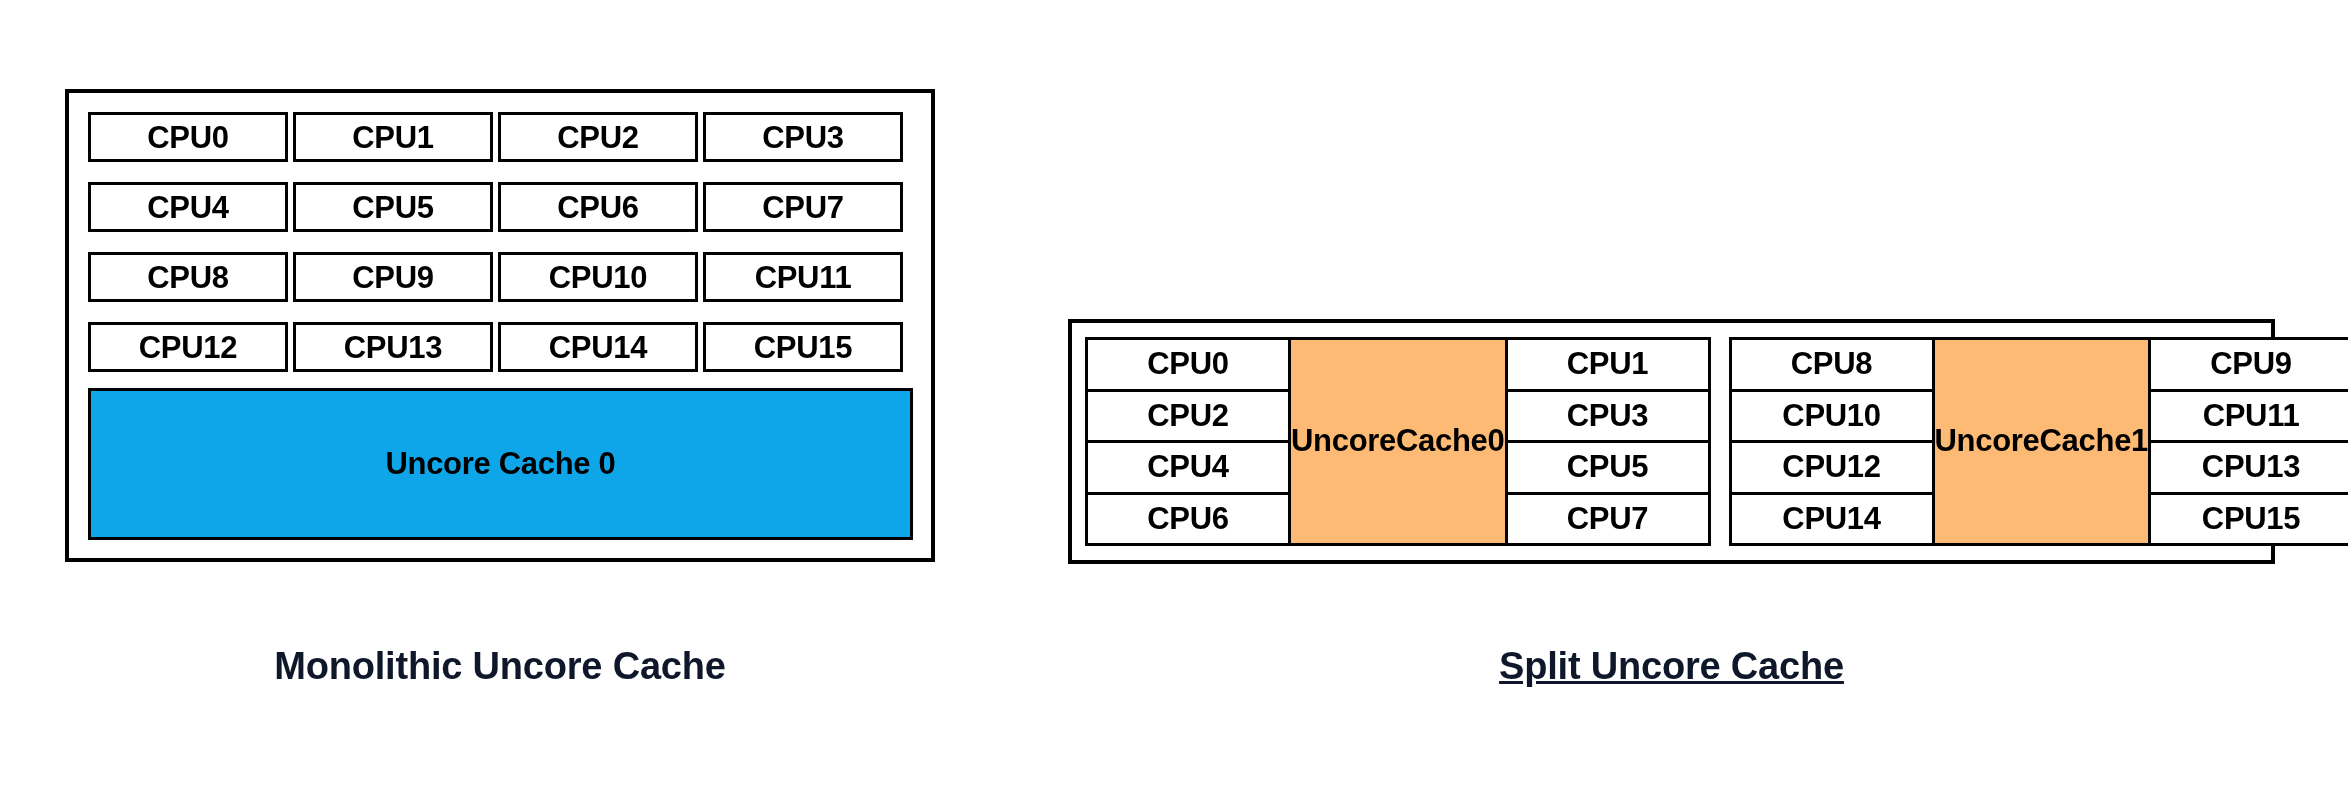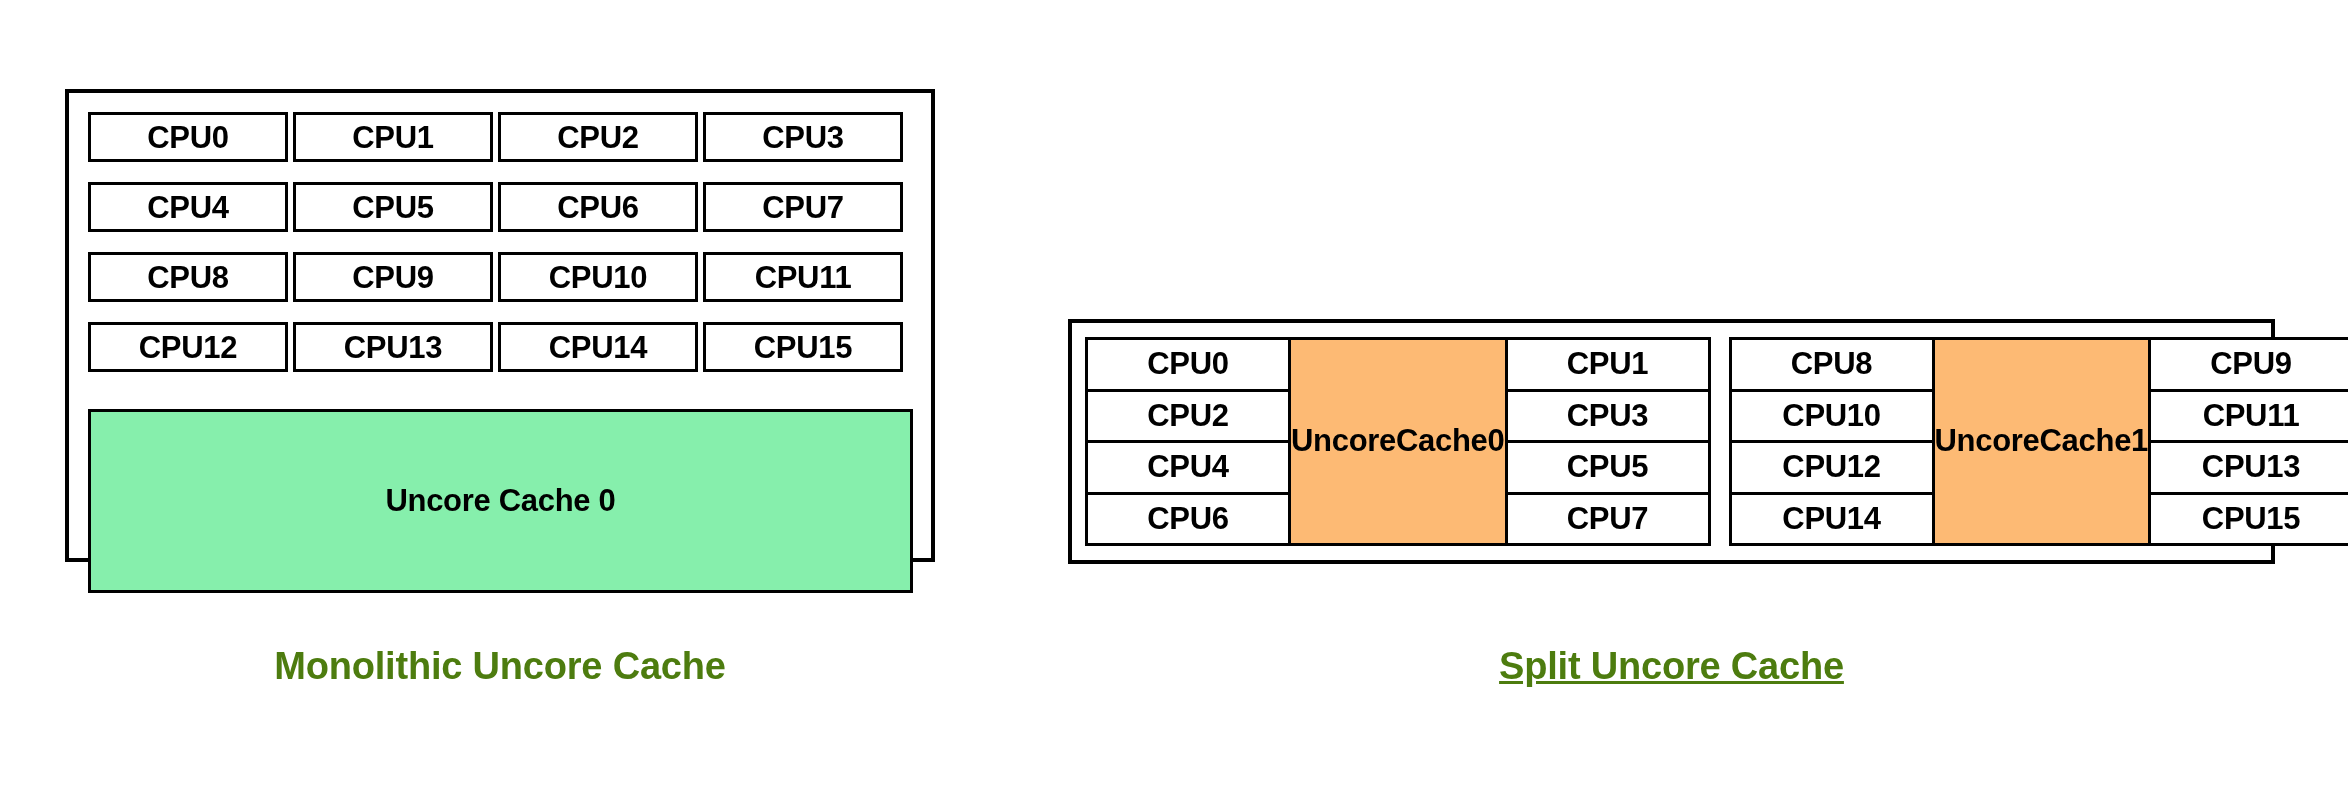--- a/index.html
+++ b/index.html
@@ -52,31 +52,30 @@
     font-size: 31px;
     font-weight: bold;
     letter-spacing: -0.3px;
     line-height: 1;
   }
   #monolithic-cache-box {
     position: absolute;
     left: 23px;
     top: 299px;
     width: 825px;
-    height: 184px;
+    height: 152px;
     box-sizing: border-box;
     border: 3px solid #000000;
-    background: #86efac;
-    display: flex;
-    align-items: center;
-    justify-content: center;
-    font-size: 31px;
-    font-weight: bold;
-    letter-spacing: -0.3px;
-    margin-top: 21px;
+    background: #0ea5e9;
+    display: flex;
+    align-items: center;
+    justify-content: center;
+    font-size: 31px;
+    font-weight: bold;
+    letter-spacing: -0.3px;
   }
 
   
   #split-figure {
     position: absolute;
     left: 1068px;
     top: 319px;
     width: 1207px;
     height: 245px;
   }
@@ -148,21 +147,21 @@
     text-align: center;
   }
 
   
   .figure-caption {
     position: absolute;
     font-size: 38px;
     font-weight: bold;
     letter-spacing: -0.2px;
     white-space: nowrap;
-    color: #4d7c0f;
+    color: #0f172a;
   }
   #caption-monolithic {
     left: 0;
     top: 645px;
     width: 1000px;
     text-align: center;
   }
   #caption-split {
     left: 1068px;
     top: 645px;

